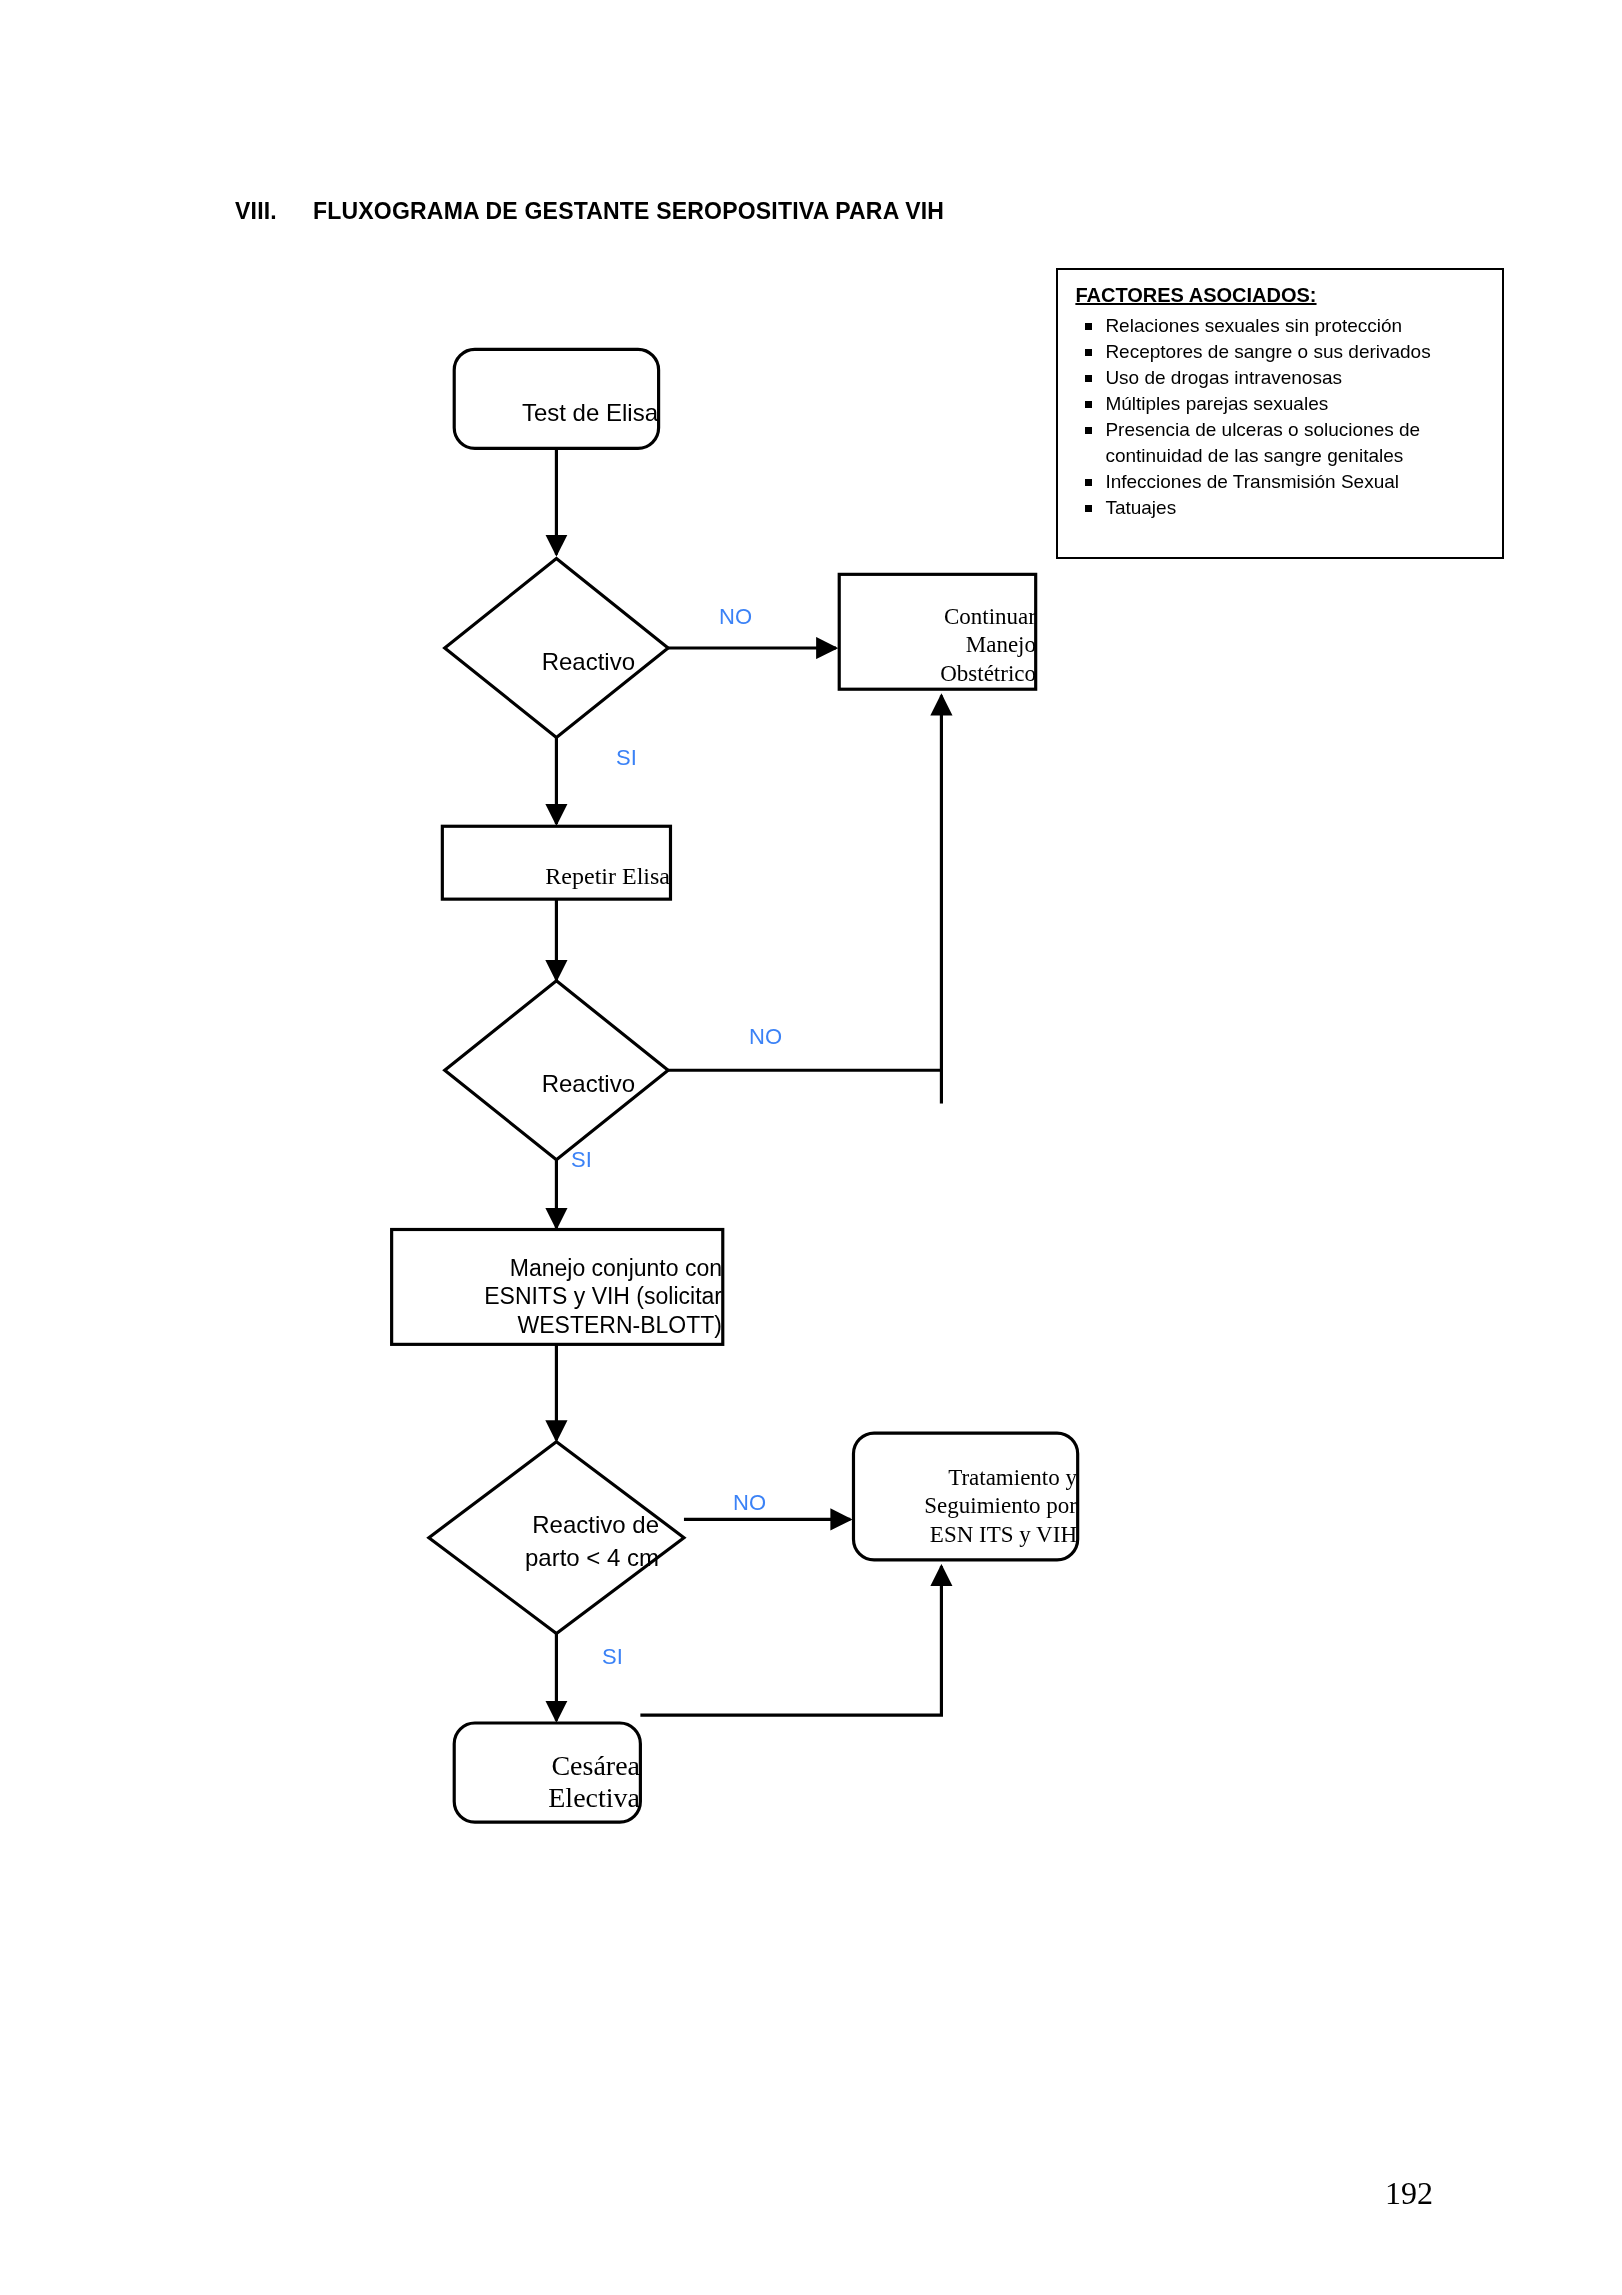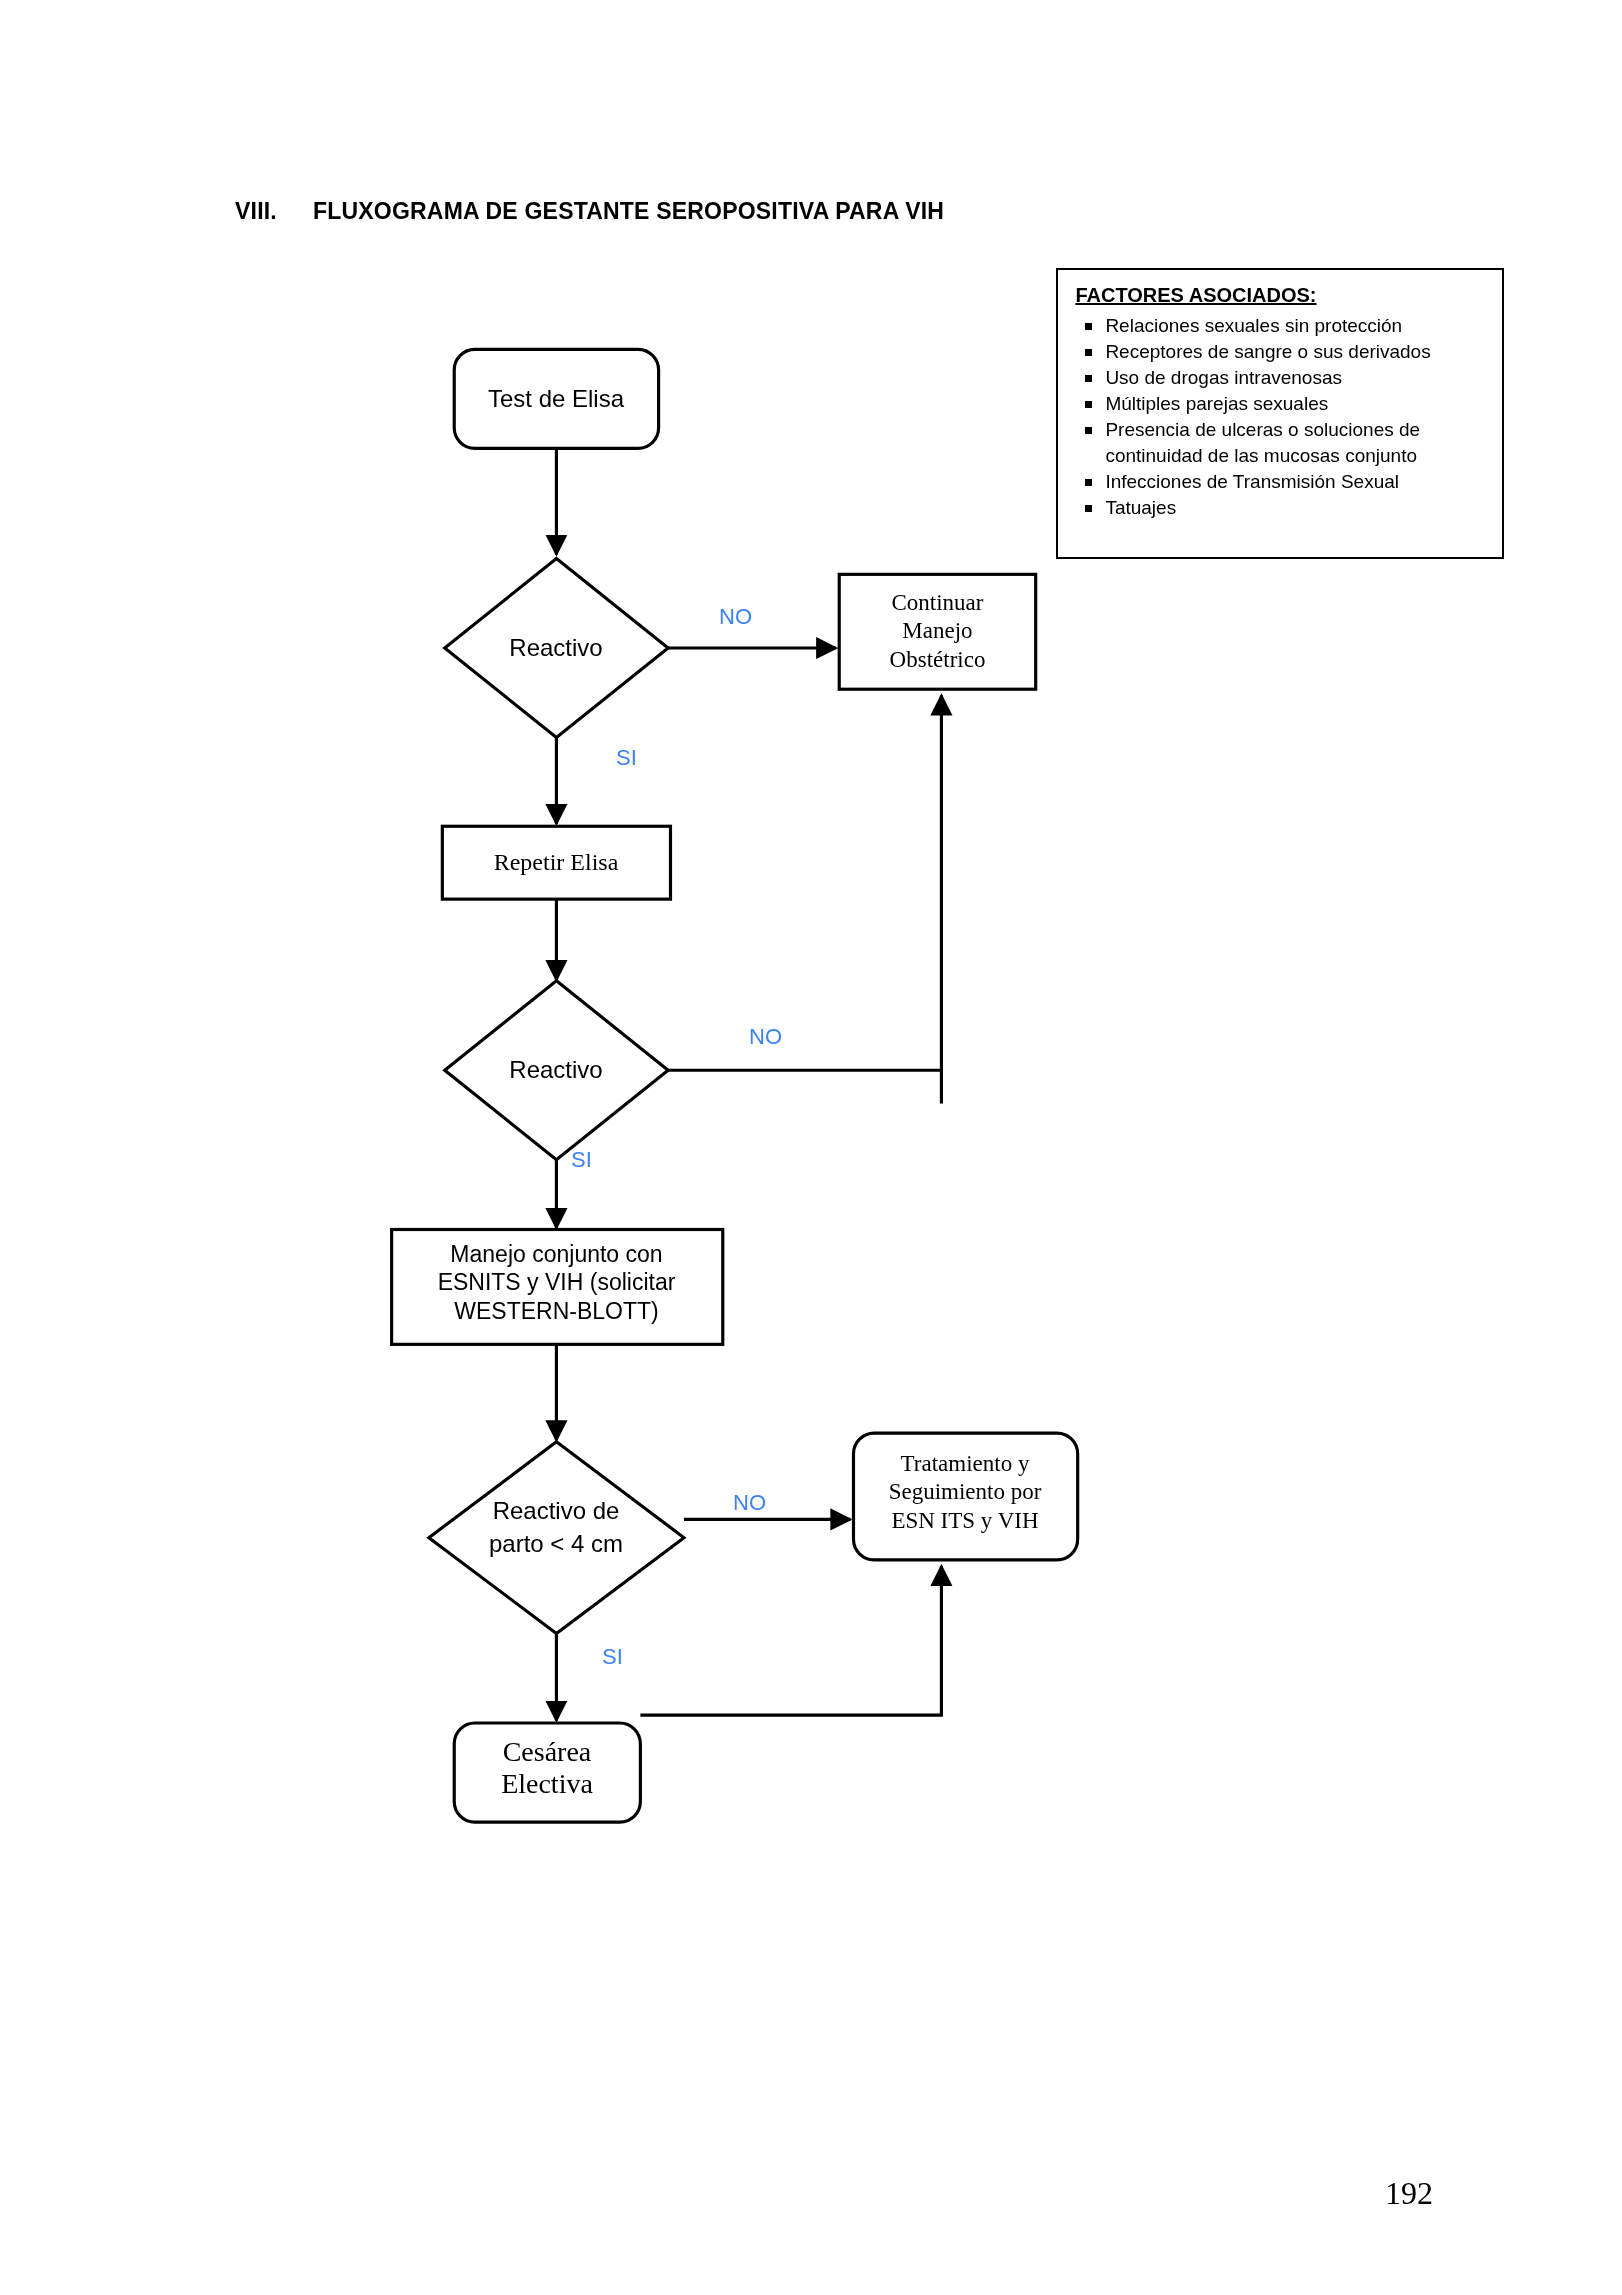--- a/index.html
+++ b/index.html
@@ -99,23 +99,24 @@
     height: 2295px;
     pointer-events: none;
   }
 
   
   .node-text {
     position: absolute;
     text-align: center;
     color: #000;
     display: flex;
-    align-items: center;
+    align-items: flex-end;
     justify-content: center;
     flex-direction: column;
+    margin-top: 14px;
   }
   .sans { font-family: "Liberation Sans", sans-serif; }
   .serif { font-family: "Liberation Serif", serif; }
 
   .edge-label {
     position: absolute;
     font-family: "Liberation Sans", sans-serif;
     font-size: 22px;
     color: #3b82f6;
     white-space: nowrap;
@@ -141,21 +142,21 @@
   </div>
 
   <div id="factors-box">
     <div id="factors-title">FACTORES ASOCIADOS:</div>
     <ul id="factors-list">
       <li><span class="sq"></span><span>Relaciones sexuales sin protección</span></li>
       <li><span class="sq"></span><span>Receptores de sangre o sus derivados</span></li>
       <li><span class="sq"></span><span>Uso de drogas intravenosas</span></li>
       <li><span class="sq"></span><span>Múltiples parejas sexuales</span></li>
       <li><span class="sq"></span><span>Presencia de ulceras o soluciones de</span></li>
-      <li class="cont"><span>continuidad de las mucosas conjunto</span></li>
+      <li class="cont"><span>continuidad de las sangre genitales</span></li>
       <li><span class="sq"></span><span>Infecciones de Transmisión Sexual</span></li>
       <li><span class="sq"></span><span>Tatuajes</span></li>
     </ul>
   </div>
 
   <svg id="flow-svg" viewBox="0 0 2048 2897">
     <defs>
       <marker id="arrow" viewBox="0 0 10 10" refX="9" refY="5" markerWidth="7" markerHeight="7" orient="auto-start-reverse">
         <path d="M 0 0 L 10 5 L 0 10 z" fill="#000"></path>
       </marker>

